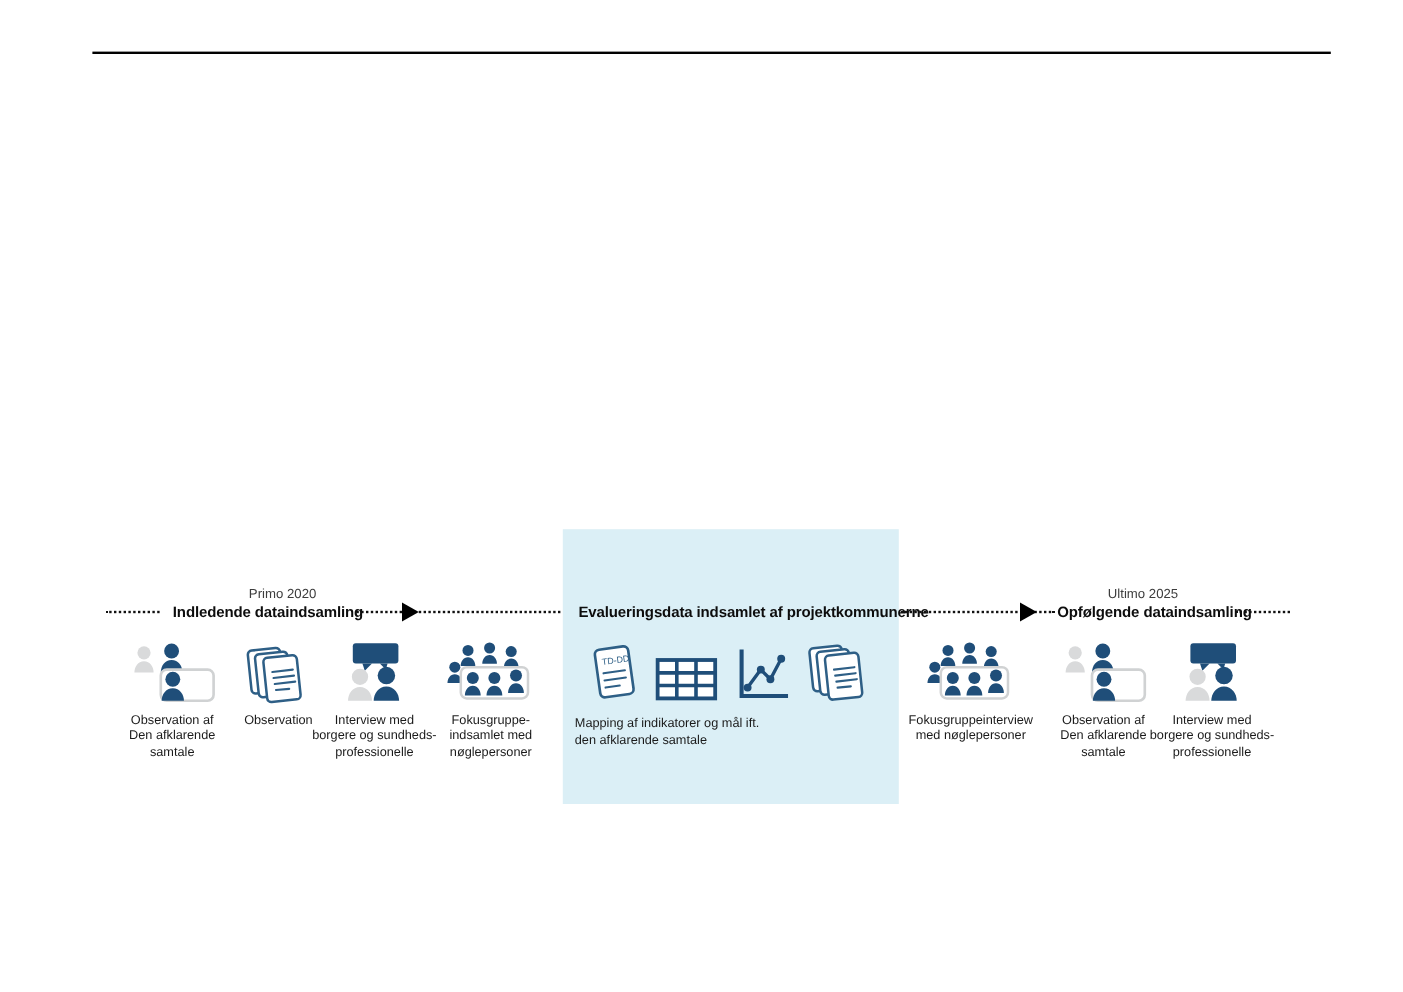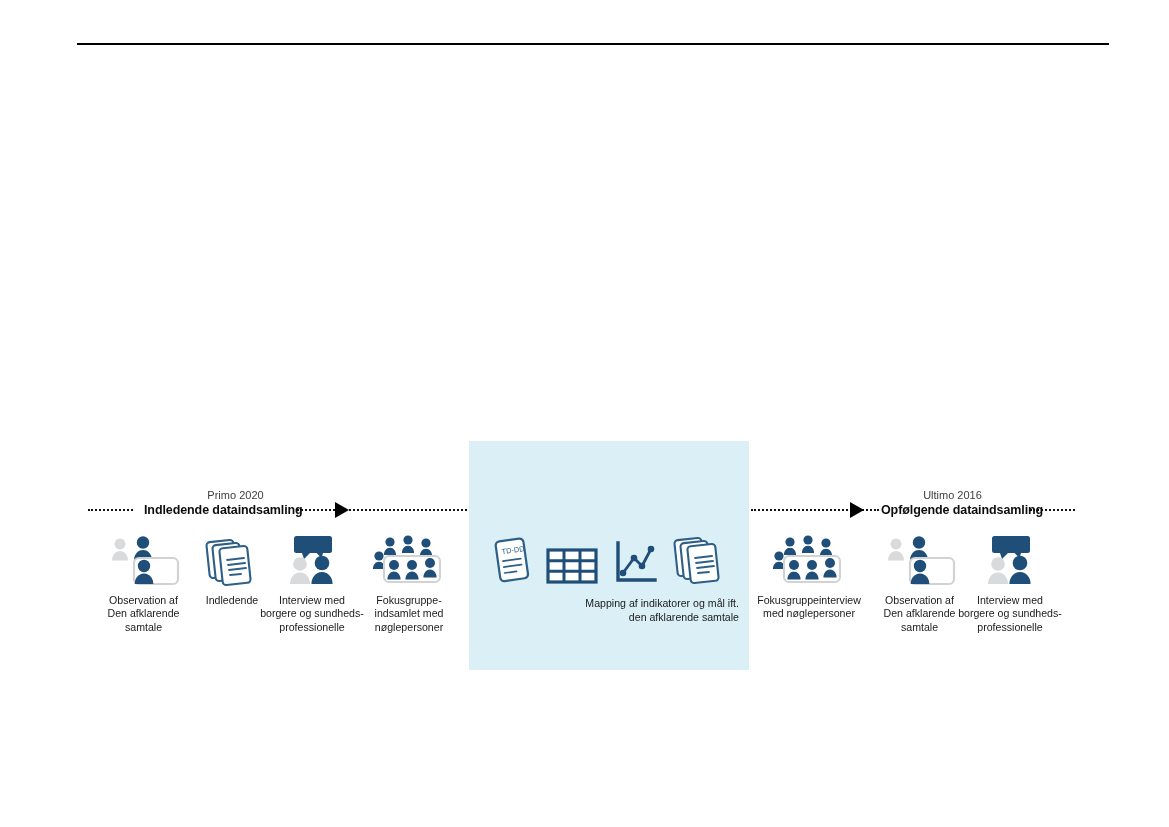--- a/index.html
+++ b/index.html
@@ -124,21 +124,21 @@
     line-height: 13.4px;
     color: #1a1a1a;
     white-space: pre-line;
   }
 
   .mid-caption {
     position: absolute;
     left: 479px;
     top: 593px;
     width: 260px;
-    text-align: right;
+    text-align: left;
     font-size: 10.6px;
     line-height: 13.6px;
     color: #1a1a1a;
     white-space: pre-line;
   }
 
   .mid-icons {
     position: absolute;
     left: 489px;
     top: 530px;
@@ -153,33 +153,34 @@
 <body>
 
 <div class="top-rule"></div>
 
 <div class="figure">
 
   <div class="mid-panel"></div>
 
   <div class="phase-date" style="left:158px; width:155px;">Primo 2020</div>
 
-  <div class="phase-date" style="left:875px; width:155px;">Ultimo 2016</div>
+  <div class="phase-date" style="left:875px; width:155px;">Ultimo 2025</div>
 
   <div class="band">
 
     <div class="dots" style="left:88px; width:45px;"></div>
 
     <div class="phase-title" style="left:144px;">Indledende dataindsamling</div>
 
     <div class="arrowseg" style="left:297px; width:170px;">
       <div class="dline"></div>
       <div class="tri" style="left:38px;"></div>
     </div>
 
+    <div class="phase-title" style="left:482px;">Evalueringsdata indsamlet af projektkommunerne</div>
 
     <div class="arrowseg" style="left:751px; width:128px;">
       <div class="dline"></div>
       <div class="tri" style="left:99px;"></div>
     </div>
 
     <div class="phase-title" style="left:881px;">Opfølgende dataindsamling</div>
 
     <div class="dots" style="left:1030px; width:45px;"></div>
   </div>
@@ -216,21 +217,21 @@
           <rect x="17" y="11" width="28" height="37" rx="3.5" transform="rotate(-6 31 29.5)"></rect>
         </g>
         <g stroke="#2e5f86" stroke-width="1.8" stroke-linecap="round">
           <line x1="23" y1="24" x2="40" y2="22"></line>
           <line x1="24" y1="29" x2="41" y2="27"></line>
           <line x1="25" y1="34" x2="42" y2="32"></line>
           <line x1="26" y1="39" x2="37" y2="38"></line>
         </g>
       </svg>
     </div>
-    <div class="caption">Indledende</div>
+    <div class="caption">Observation</div>
   </div>
 
   <div class="item" style="left:260px; top:528px; width:104px;">
     <div class="icon-box">
 
       <svg width="60" height="54" viewBox="0 0 60 54">
 
         <rect x="12" y="2" width="38" height="17" rx="2.5" fill="#1f4e79"></rect>
         <path d="M20 19l2 6 6-6z" fill="#1f4e79"></path>
         <path d="M41 19l-1.5 5-5-5z" fill="#1f4e79"></path>

